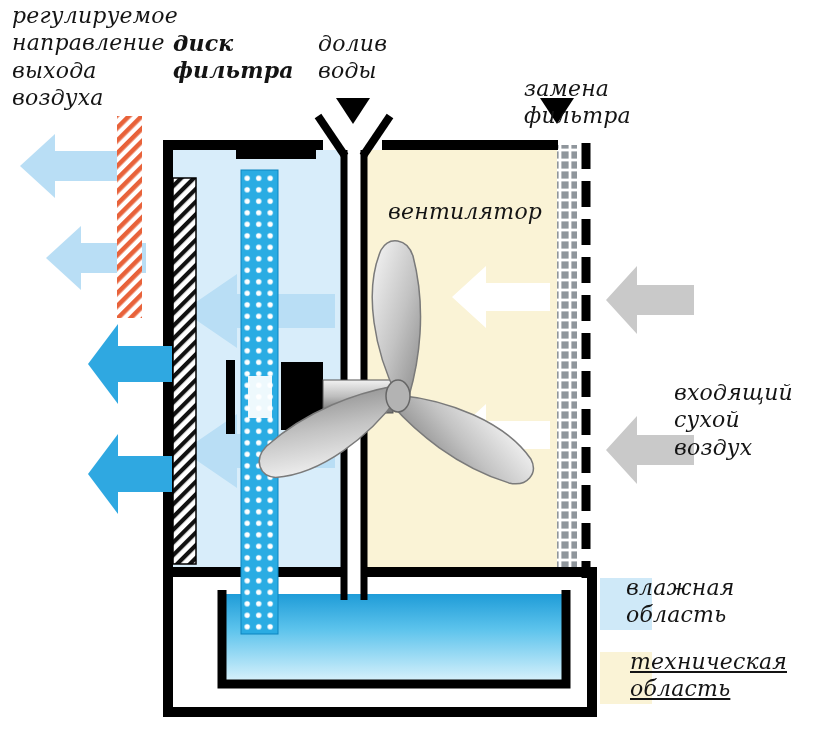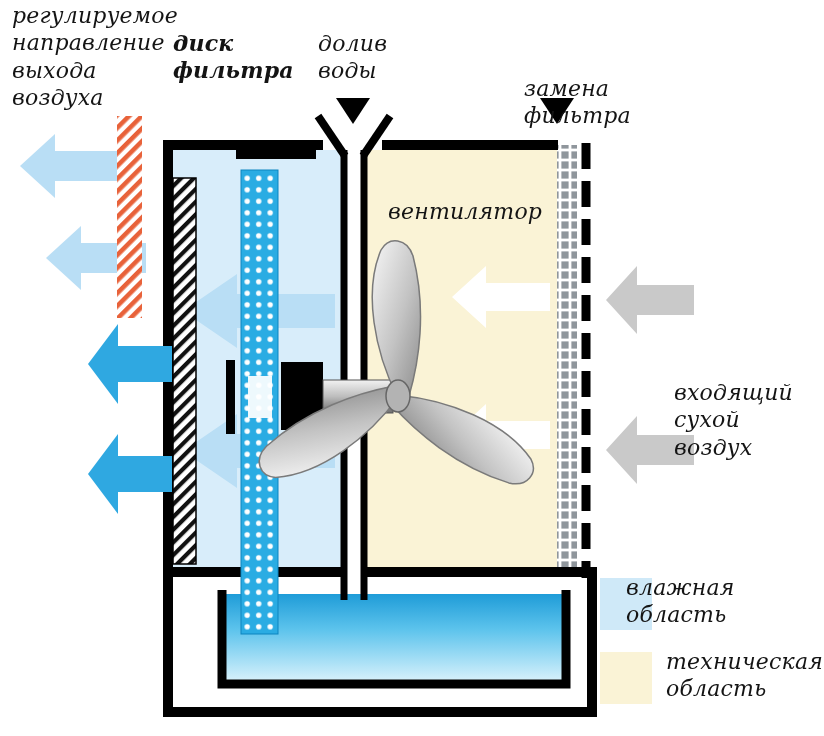--- a/index.html
+++ b/index.html
@@ -141,16 +141,16 @@
 <div class="lbl" style="left:318px;top:30px;">долив
 воды</div>
 <div class="lbl" style="left:524px;top:30px;margin-top:45px;">замена
 фильтра</div>
 <div class="lbl" style="left:388px;top:198px;">вентилятор</div>
 <div class="lbl" style="left:674px;top:338px;margin-top:41px;">входящий
 сухой
 воздух</div>
 <div class="lbl" style="left:626px;top:574px;">влажная
 область</div>
-<div class="lbl" style="left:666px;top:648px;">техническая
+<div class="lbl" style="left:630px;top:648px;text-decoration:underline;">техническая
 область</div>
 
 </div>
 
 </body></html>

